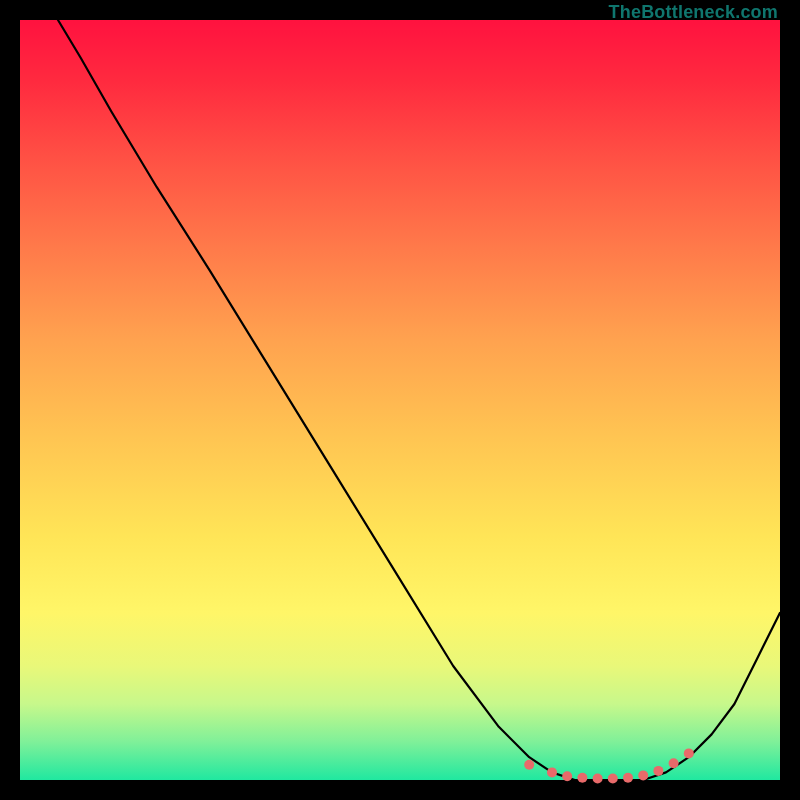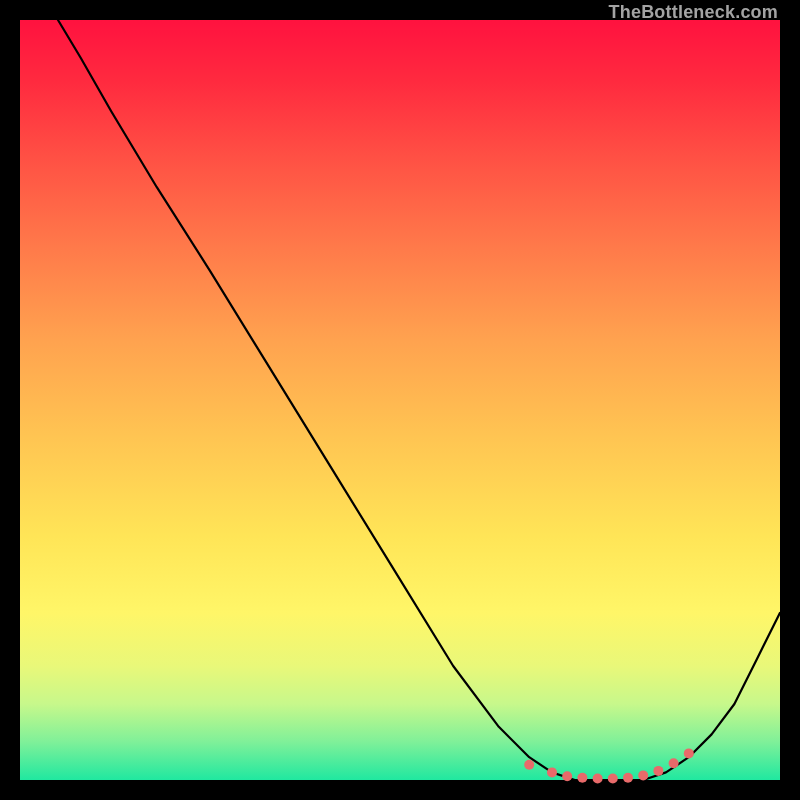--- a/index.html
+++ b/index.html
@@ -34,21 +34,21 @@
       #fff668 78%,
       #e9f879 85%,
       #c7f88b 90%,
       #7ff099 95%,
       #20e8a0 100%);
   }
   .attribution {
     position: absolute;
     top: 2px;
     right: 22px;
-    color: #a3a3a3;
+    color: #0f766e;
     font-size: 18px;
     font-weight: 600;
     letter-spacing: 0.2px;
   }
   svg.curve {
     position: absolute;
     left: 0;
     top: 0;
     width: 760px;
     height: 760px;

